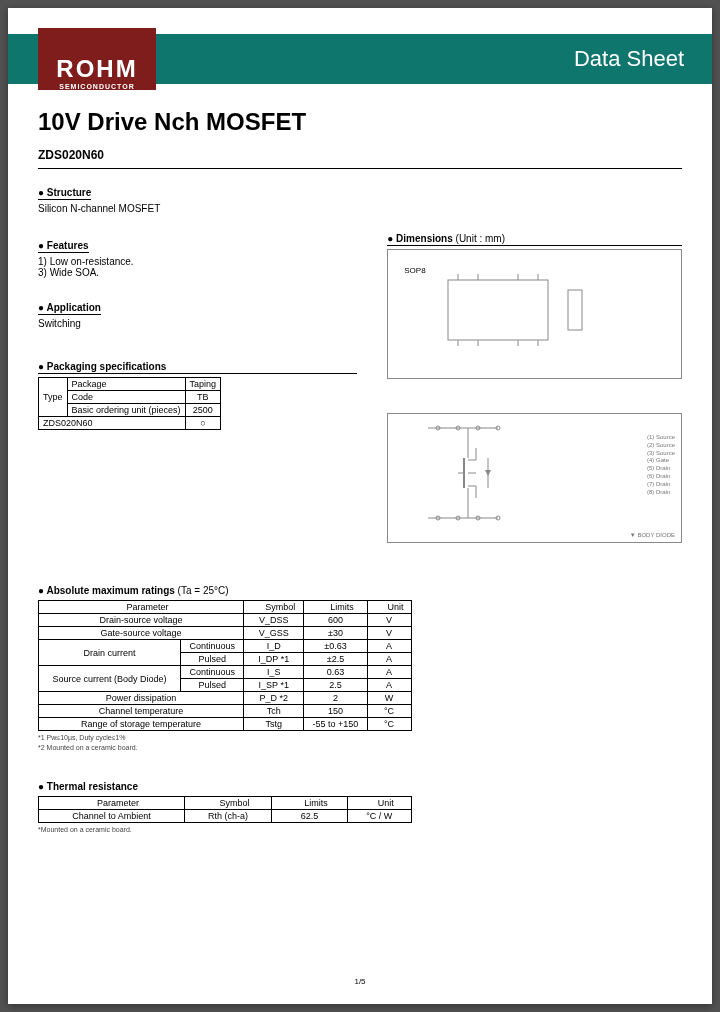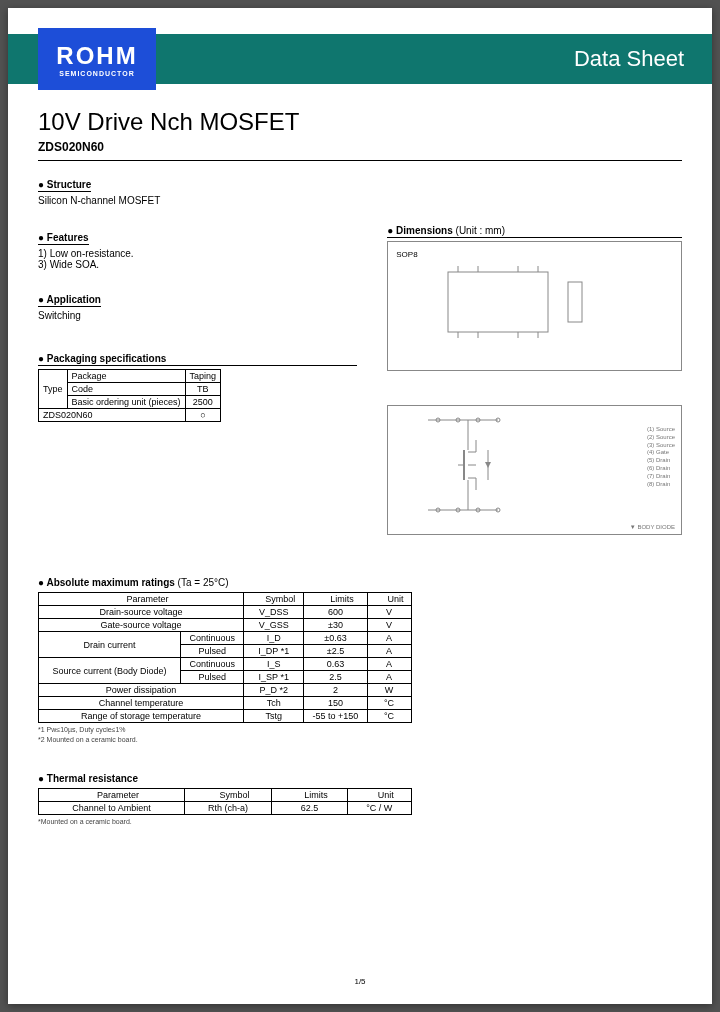--- a/index.html
+++ b/index.html
@@ -30,41 +30,41 @@
     align-items: center;
     justify-content: flex-end;
     padding-right: 28px;
   }
   .logo {
     position: absolute;
     left: 30px;
     top: 20px;
     width: 118px;
     height: 62px;
-    background: #1d4ed8;
+    background: #7f1d1d;
     color: #fff;
     display: flex;
     flex-direction: column;
     align-items: center;
-    justify-content: center;
+    justify-content: flex-end;
     font-weight: bold;
   }
   .logo-main { font-size: 24px; letter-spacing: 2px; }
   .logo-sub { font-size: 7px; letter-spacing: 1px; }
   .ds-label { color: #fff; font-size: 22px; font-weight: 300; }
   .content {
     position: absolute;
     top: 100px;
     left: 30px;
     right: 30px;
     bottom: 50px;
     font-size: 10px;
     color: #000;
   }
-  .title { font-size: 24px; font-weight: normal; margin-bottom: 4px; }
+  .title { font-size: 24px; font-weight: bold; margin-bottom: 12px; }
   .partno { font-size: 12px; font-weight: bold; margin-bottom: 6px; }
   .hr { border: none; border-top: 1px solid #000; margin-bottom: 10px; }
   .two-col { display: flex; gap: 30px; }
   .col-l { flex: 1 1 52%; }
   .col-r { flex: 1 1 48%; margin-top: 46px; }
   .sec-head { font-weight: bold; font-size: 10px; margin-top: 8px; margin-bottom: 3px; border-bottom: 1px solid #000; padding-bottom: 1px; display: inline-block; }
   .sec-head.full { display:block; }
   .sec-head .unit { font-weight: normal; }
   .body-text { font-size: 10px; margin-bottom: 2px; }
   .feat-list { list-style: none; }
@@ -74,21 +74,21 @@
   .pack-table { margin-top: 2px; }
   .pack-table td.lbl { text-align: left; }
   .amr-table { width: 100%; }
   .amr-table th { font-weight: normal; padding-left: 17px; }
   .amr-table td.param { text-align: center; }
   .note { font-size: 7px; color: #444; margin-top: 3px; }
   .diagram {
     border: 1px solid #888;
     width: 100%;
     height: 130px;
-    padding: 8px;
+    padding: 16px;
     font-size: 7px;
     color: #666;
     position: relative;
   }
   .diagram .dlabel { font-size: 8px; color:#000; }
   .dim-svg, .ckt-svg { position:absolute; }
   .footer {
     position: absolute;
     bottom: 18px;
     left: 30px;

